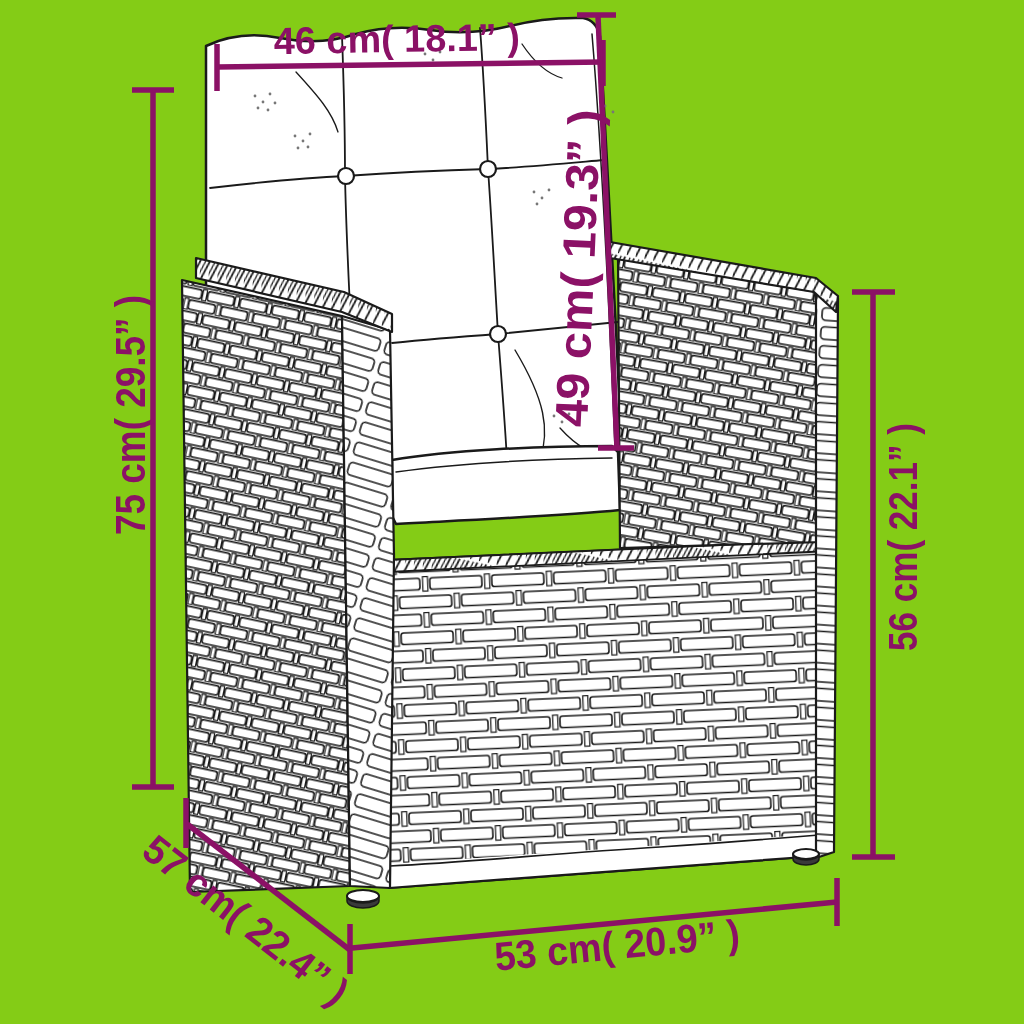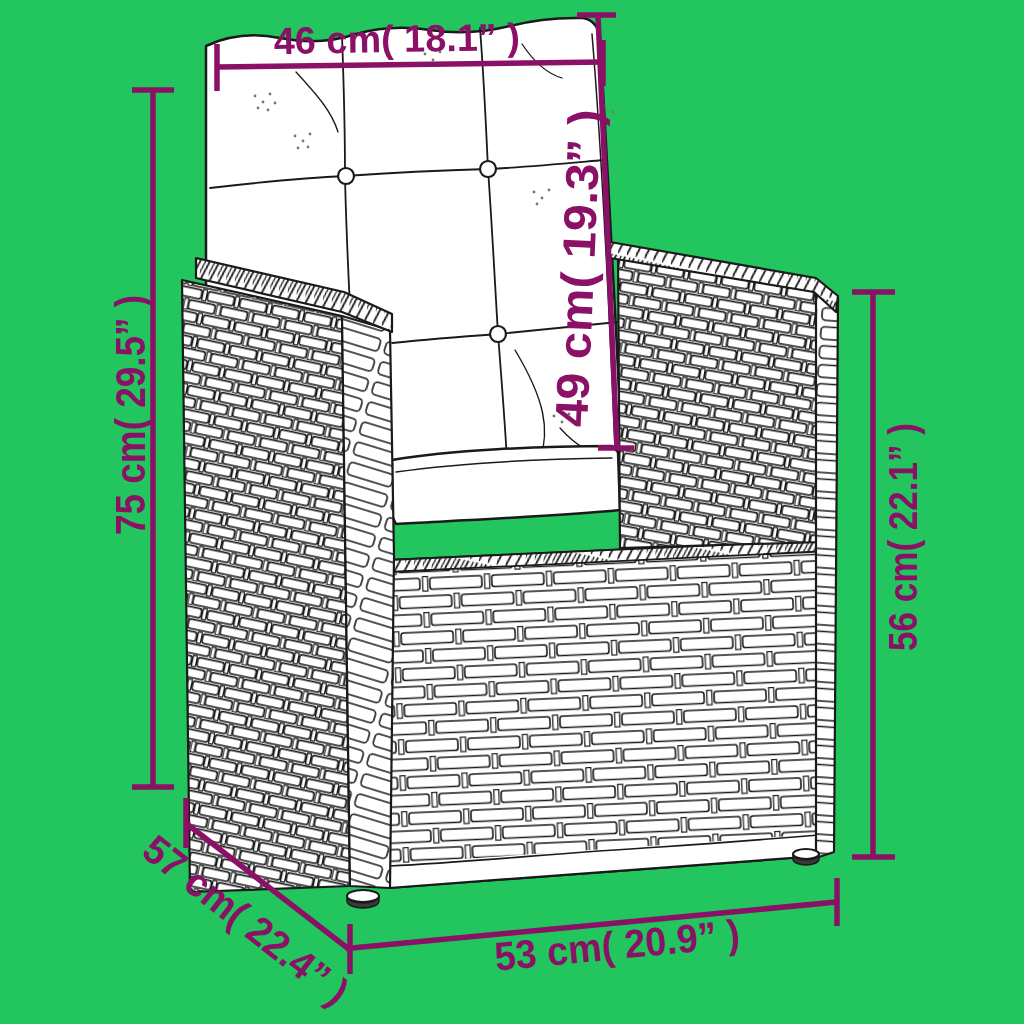--- a/index.html
+++ b/index.html
@@ -1,17 +1,17 @@
 <!DOCTYPE html>
 <html><head>
 <meta charset="utf-8">
 <style>
   html,body{margin:0;padding:0;background:#ffffff;}
   .stage{
-    width:1024px;height:1024px;position:relative;background:#22c55e;
+    width:1024px;height:1024px;position:relative;background:#84cc16;
     font-family:"Liberation Sans","DejaVu Sans",sans-serif;overflow:hidden;
   }
   svg{display:block;}
   .dim-label{
     fill:#8b1166;font-weight:bold;
     font-family:"Liberation Sans","DejaVu Sans",sans-serif;
   }
 </style>
 </head>
 <body>

